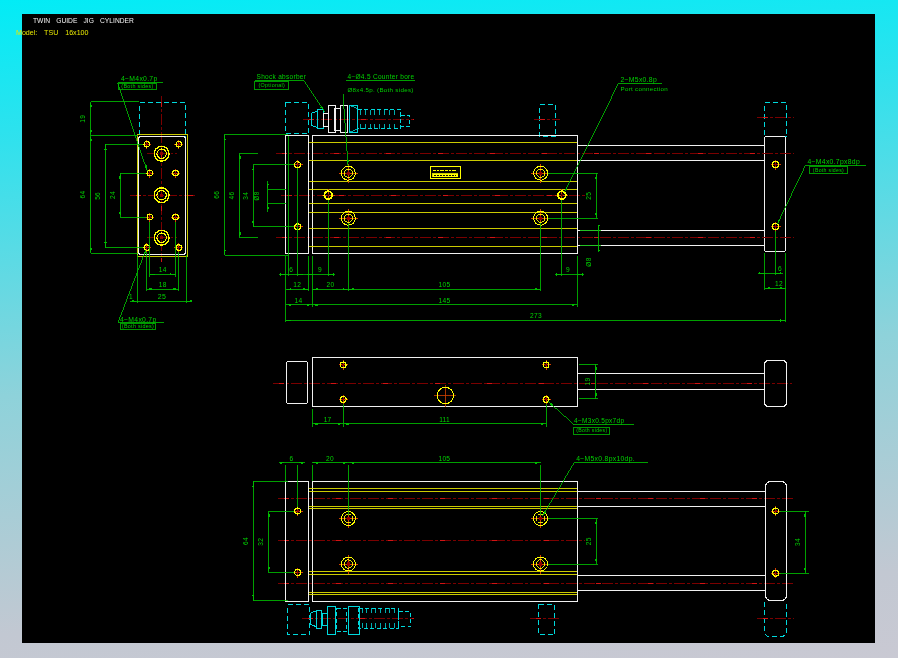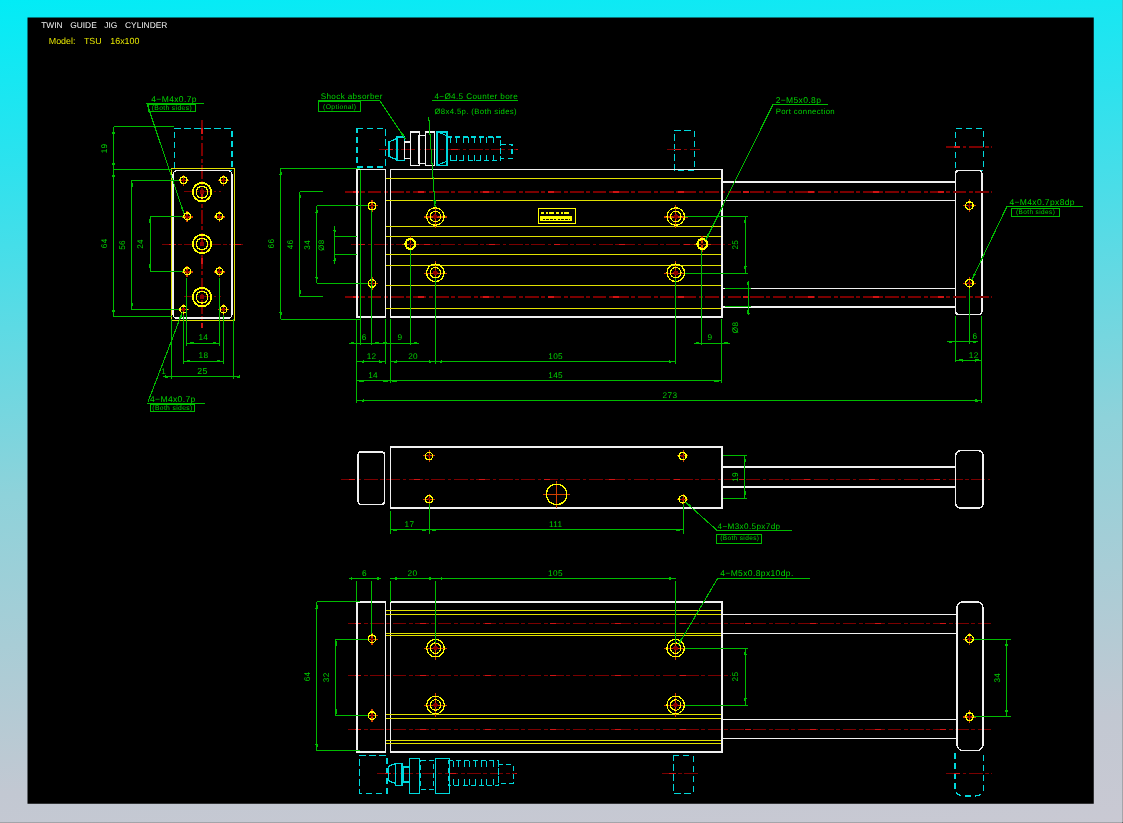--- a/index.html
+++ b/index.html
@@ -1,19 +1,19 @@
 <!DOCTYPE html>
 <html><head><meta charset="utf-8">
 <style>
   html,body{margin:0;padding:0;width:898px;height:658px;overflow:hidden;}
   body{background:linear-gradient(176deg,#02ecf6 0%,#2ce2ee 18%,#8ed2da 55%,#c2c8d2 88%,#c9c9d3 100%);}
   .canvas{position:absolute;left:22px;top:14px;width:853px;height:629px;background:#000;}
   svg{position:absolute;left:0;top:0;}
   .t1{position:absolute;left:33px;top:17px;color:#f4f4f4;font-family:"Liberation Sans",sans-serif;font-size:6.7px;letter-spacing:0px;word-spacing:1.2px;}
-  .t2{position:absolute;left:39px;top:29px;color:#e8e800;font-family:"Liberation Sans",sans-serif;font-size:7.1px;letter-spacing:0px;word-spacing:1.5px;}
+  .t2{position:absolute;left:16px;top:29px;color:#e8e800;font-family:"Liberation Sans",sans-serif;font-size:7.1px;letter-spacing:0px;word-spacing:1.5px;}
 </style></head>
 <body>
 <div class="canvas"></div>
 <svg width="898" height="658" viewBox="0 0 898 658" shape-rendering="crispEdges">
 <rect x="139.5" y="102.5" width="46.0" height="34.0" stroke="#00d8dc" stroke-width="1.0" stroke-dasharray="5 3" fill="none"></rect>
 <line x1="161.5" y1="96.0" x2="161.5" y2="262.0" stroke="#7a0000" stroke-width="1.0" stroke-dasharray="11 2 3 2"></line>
 <line x1="161.5" y1="102.0" x2="161.5" y2="262.0" stroke="#d01414" stroke-width="1.0" stroke-dasharray="5 47"></line>
 <line x1="129.5" y1="195.5" x2="194.5" y2="195.5" stroke="#7a0000" stroke-width="1.0" stroke-dasharray="11 2 3 2"></line>
 <line x1="135.5" y1="195.5" x2="194.5" y2="195.5" stroke="#d01414" stroke-width="1.0" stroke-dasharray="5 47"></line>
 <line x1="147.0" y1="153.5" x2="177.0" y2="153.5" stroke="#7a0000" stroke-width="0.9" stroke-dasharray="8 2 2 2"></line>

